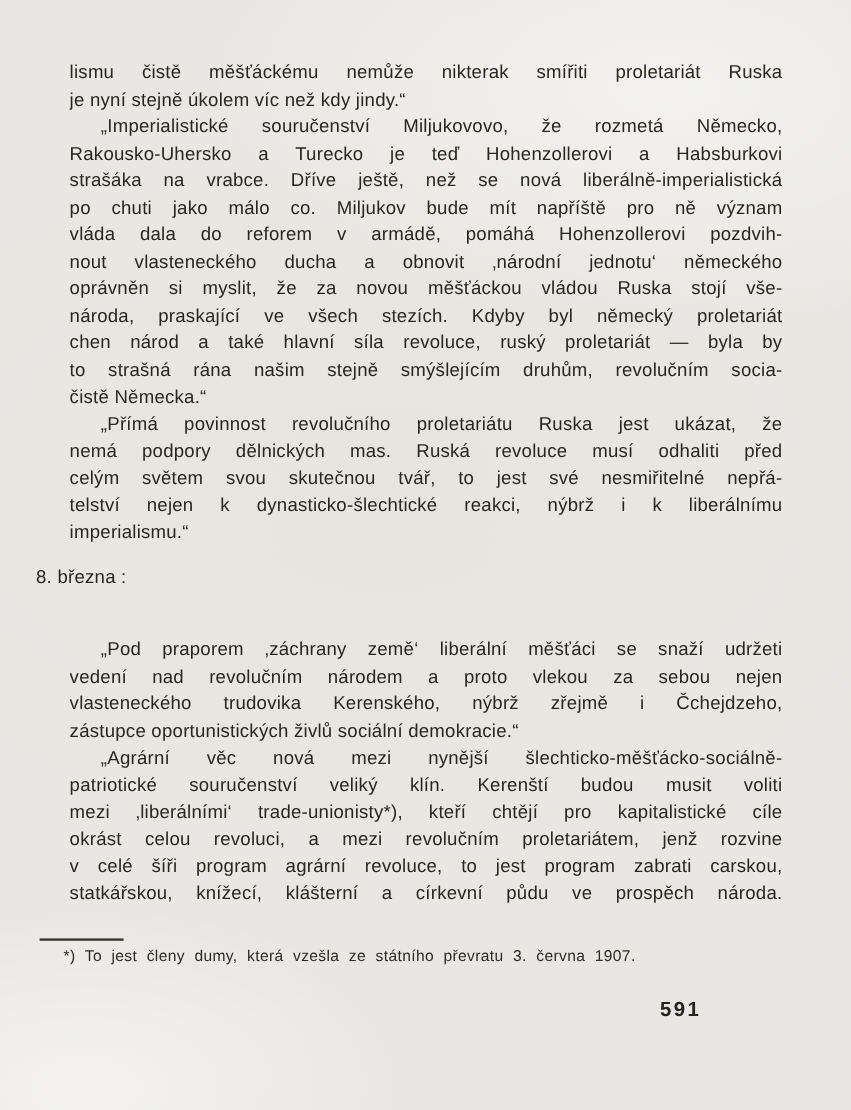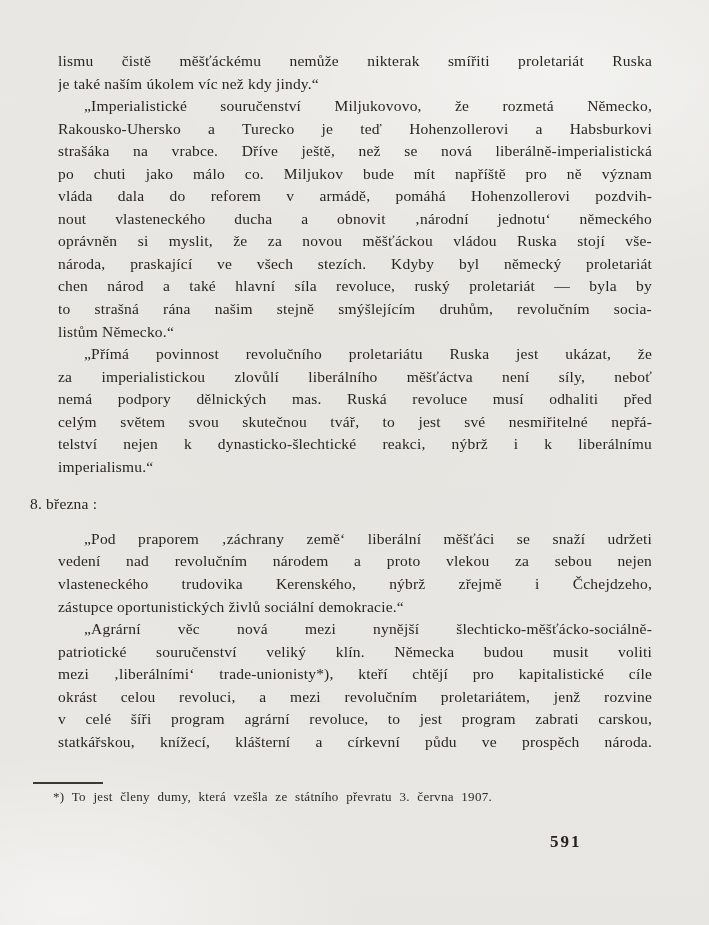--- a/index.html
+++ b/index.html
@@ -5,21 +5,21 @@
   html, body {
     margin: 0;
     padding: 0;
     background: #e9e8e4;
   }
   .page {
     position: relative;
     width: 709px;
     height: 925px;
     overflow: hidden;
-    font-family: Liberation Serif, serif;
+    font-family: Liberation Sans, sans-serif;
     color: #29261f;
     background:
       radial-gradient(ellipse 600px 320px at 78% 8%, rgba(255,255,255,0.45), rgba(255,255,255,0) 65%),
       radial-gradient(ellipse 420px 220px at 10% 98%, rgba(255,255,255,0.5), rgba(255,255,255,0) 70%),
       radial-gradient(ellipse 800px 500px at 45% 45%, rgba(222,220,214,0.35), rgba(222,220,214,0) 75%),
       linear-gradient(180deg, #e8e7e3 0%, #eae9e5 45%, #e7e6e2 100%);
   }
   .text-block {
     position: absolute;
     left: 58px;
@@ -35,21 +35,21 @@
     text-align: justify;
     text-align-last: justify;
   }
   .line.para-end {
     text-align-last: left;
   }
   .para.indented .line:first-child {
     text-indent: 26px;
   }
   .heading {
-    margin: 15px 0 12px -28px;
+    margin: 15px 0 38px -28px;
     text-align: center;
     text-align-last: left;
   }
   .footnote {
     position: absolute;
     left: 33px;
     top: 782px;
     width: 590px;
     font-size: 13px;
     color: #2e2b24;
@@ -76,53 +76,52 @@
   }
 </style>
 </head>
 <body>
 
 <div class="page">
 
   <div class="text-block">
       <div class="para">
         <div class="line">lismu čistě měšťáckému nemůže nikterak smířiti proletariát Ruska</div>
-        <div class="line para-end">je také naším úkolem víc než kdy jindy.“</div>
+        <div class="line para-end">je nyní stejně úkolem víc než kdy jindy.“</div>
       </div>
       <div class="para indented">
         <div class="line">„Imperialistické souručenství Miljukovovo, že rozmetá Německo,</div>
         <div class="line">Rakousko-Uhersko a Turecko je teď Hohenzollerovi a Habsburkovi</div>
         <div class="line">strašáka na vrabce. Dříve ještě, než se nová liberálně-imperialistická</div>
         <div class="line">po chuti jako málo co. Miljukov bude mít napříště pro ně význam</div>
         <div class="line">vláda dala do reforem v armádě, pomáhá Hohenzollerovi pozdvih-</div>
         <div class="line">nout vlasteneckého ducha a obnovit ‚národní jednotu‘ německého</div>
         <div class="line">oprávněn si myslit, že za novou měšťáckou vládou Ruska stojí vše-</div>
         <div class="line">národa, praskající ve všech stezích. Kdyby byl německý proletariát</div>
         <div class="line">chen národ a také hlavní síla revoluce, ruský proletariát — byla by</div>
         <div class="line">to strašná rána našim stejně smýšlejícím druhům, revolučním socia-</div>
-        <div class="line para-end">listům Německo.“</div>
+        <div class="line para-end">čistě Německa.“</div>
       </div>
       <div class="para indented">
         <div class="line">„Přímá povinnost revolučního proletariátu Ruska jest ukázat, že</div>
-        <div class="line">za imperialistickou zlovůlí liberálního měšťáctva není síly, neboť</div>
         <div class="line">nemá podpory dělnických mas. Ruská revoluce musí odhaliti před</div>
         <div class="line">celým světem svou skutečnou tvář, to jest své nesmiřitelné nepřá-</div>
         <div class="line">telství nejen k dynasticko-šlechtické reakci, nýbrž i k liberálnímu</div>
         <div class="line para-end">imperialismu.“</div>
       </div>
       <div class="heading">8. března :</div>
       <div class="para indented">
         <div class="line">„Pod praporem ‚záchrany země‘ liberální měšťáci se snaží udržeti</div>
         <div class="line">vedení nad revolučním národem a proto vlekou za sebou nejen</div>
         <div class="line">vlasteneckého trudovika Kerenského, nýbrž zřejmě i Čchejdzeho,</div>
         <div class="line para-end">zástupce oportunistických živlů sociální demokracie.“</div>
       </div>
       <div class="para indented">
         <div class="line">„Agrární věc nová mezi nynější šlechticko-měšťácko-sociálně-</div>
-        <div class="line">patriotické souručenství veliký klín. Německa budou musit voliti</div>
+        <div class="line">patriotické souručenství veliký klín. Kerenští budou musit voliti</div>
         <div class="line">mezi ‚liberálními‘ trade-unionisty*), kteří chtějí pro kapitalistické cíle</div>
         <div class="line">okrást celou revoluci, a mezi revolučním proletariátem, jenž rozvine</div>
         <div class="line">v celé šíři program agrární revoluce, to jest program zabrati carskou,</div>
         <div class="line">statkářskou, knížecí, klášterní a církevní půdu ve prospěch národa.</div>
       </div>
     </div>
 
   <div class="footnote">
     <div class="footnote-rule"></div>
     <div class="footnote-text">*) To jest členy dumy, která vzešla ze státního převratu 3. června 1907.</div>

